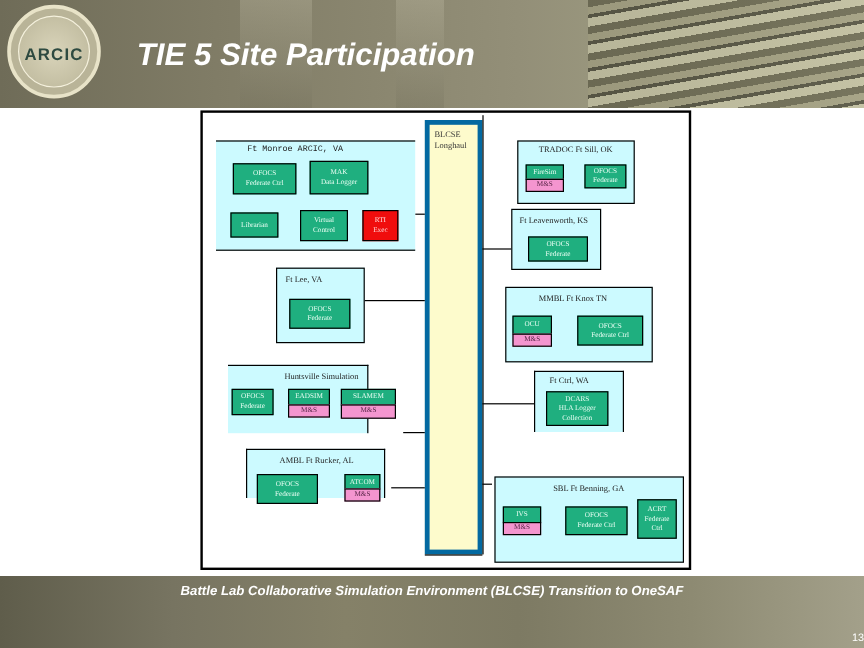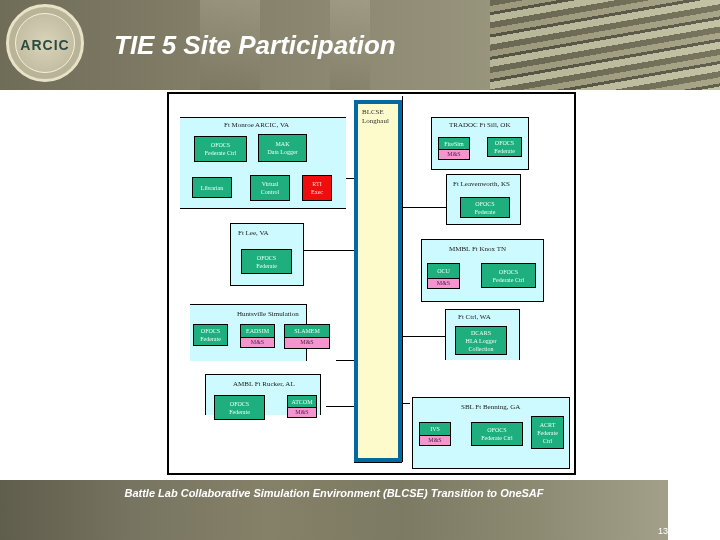--- a/index.html
+++ b/index.html
@@ -28,21 +28,21 @@
   .site.rb { border-right:1px solid #000; }
   .site-title { position:absolute; font-size:7px; color:#222; font-family:"Liberation Serif", serif; white-space:nowrap; }
 
   .box { position:absolute; background:#1faf7f; border:1px solid #000; box-sizing:border-box; color:#eafff4; font-size:6px; line-height:8px; text-align:center; font-family:"Liberation Serif", serif; display:flex; flex-direction:column; justify-content:center; align-items:center; }
   .box.red { background:#f00d0d; color:#ffdada; }
   .sub { position:absolute; background:#f495cf; border:1px solid #000; box-sizing:border-box; color:#552244; font-size:6px; text-align:center; font-family:"Liberation Serif", serif; line-height:9px; }
 
   .hline { position:absolute; height:1px; background:#000; }
   .vline { position:absolute; width:1px; background:#000; }
 
-  .footer { position:absolute; left:0; top:480px; width:668px; height:60px;
+  .footer { position:absolute; left:0; top:480px; width:720px; height:60px;
     background: linear-gradient(90deg, #5f5d4b 0%, #777461 20%, #858168 40%, #7d7a63 60%, #8d8a72 80%, #a3a08a 100%); }
   .footer-text { position:absolute; left:0; right:0; top:7px; text-align:center; font-size:11px; font-style:italic; font-weight:bold; color:#ffffff; }
   .page-num { position:absolute; right:0; top:46px; font-size:9px; color:#ffffff; }
 </style>
 </head>
 <body>
 
 <div class="header">
   <div class="streak" style="left:200px;width:60px;"></div>
   <div class="streak" style="left:330px;width:40px;"></div>
@@ -67,21 +67,21 @@
 <div class="hline" style="left:303px;top:250px;width:51px;"></div>
 <div class="hline" style="left:336px;top:360px;width:18px;"></div>
 <div class="hline" style="left:326px;top:406px;width:28px;"></div>
 <div class="vline" style="left:402px;top:96px;height:366px;"></div>
 <div class="hline" style="left:402px;top:207px;width:44px;"></div>
 <div class="hline" style="left:402px;top:336px;width:43px;"></div>
 <div class="hline" style="left:402px;top:403px;width:8px;"></div>
 <div class="hline" style="left:354px;top:462px;width:48px;"></div>
 
 <div class="site" style="left:180px;top:117px;width:166px;height:92px;">
-  <div class="site-title" style="left:44px;top:3px;">Ft Monroe ARCIC, VA</div>
+  <div class="site-title" style="left:26px;top:3px;font-family:Liberation Mono, monospace;">Ft Monroe ARCIC, VA</div>
   <div class="box" style="left:14px;top:18px;width:53px;height:26px;">
     <span>OFOCS</span>
     <span>Federate Ctrl</span>
   </div>
   <div class="box" style="left:78px;top:16px;width:49px;height:28px;">
     <span>MAK</span>
     <span>Data Logger</span>
   </div>
   <div class="box" style="left:12px;top:59px;width:40px;height:21px;">
     <span>Librarian</span>
@@ -101,21 +101,21 @@
   <div class="box" style="left:6px;top:19px;width:32px;height:13px;">
     <span>FireSim</span>
   </div>
   <div class="sub" style="left:6px;top:31px;width:32px;height:11px;">M&amp;S</div>
   <div class="box" style="left:55px;top:19px;width:35px;height:20px;">
     <span>OFOCS</span>
     <span>Federate</span>
   </div>
 </div>
 
-<div class="site lb rb" style="left:446px;top:174px;width:75px;height:51px;">
+<div class="site lb rb" style="left:426px;top:174px;width:75px;height:51px;">
   <div class="site-title" style="left:6px;top:5px;">Ft Leavenworth, KS</div>
   <div class="box" style="left:13px;top:22px;width:50px;height:21px;">
     <span>OFOCS</span>
     <span>Federate</span>
   </div>
 </div>
 
 <div class="site lb rb" style="left:230px;top:223px;width:74px;height:63px;">
   <div class="site-title" style="left:7px;top:5px;">Ft Lee, VA</div>
   <div class="box" style="left:10px;top:25px;width:51px;height:25px;">

